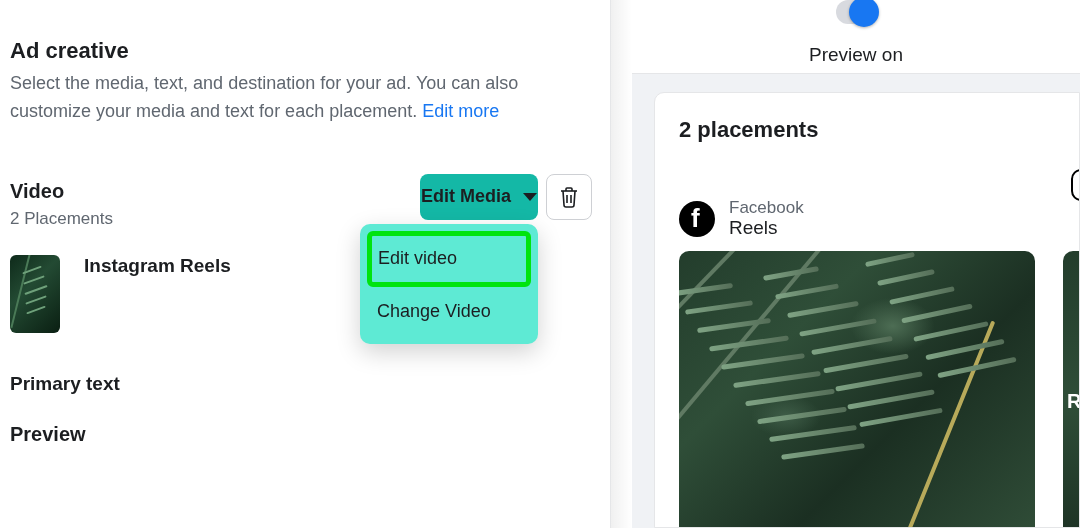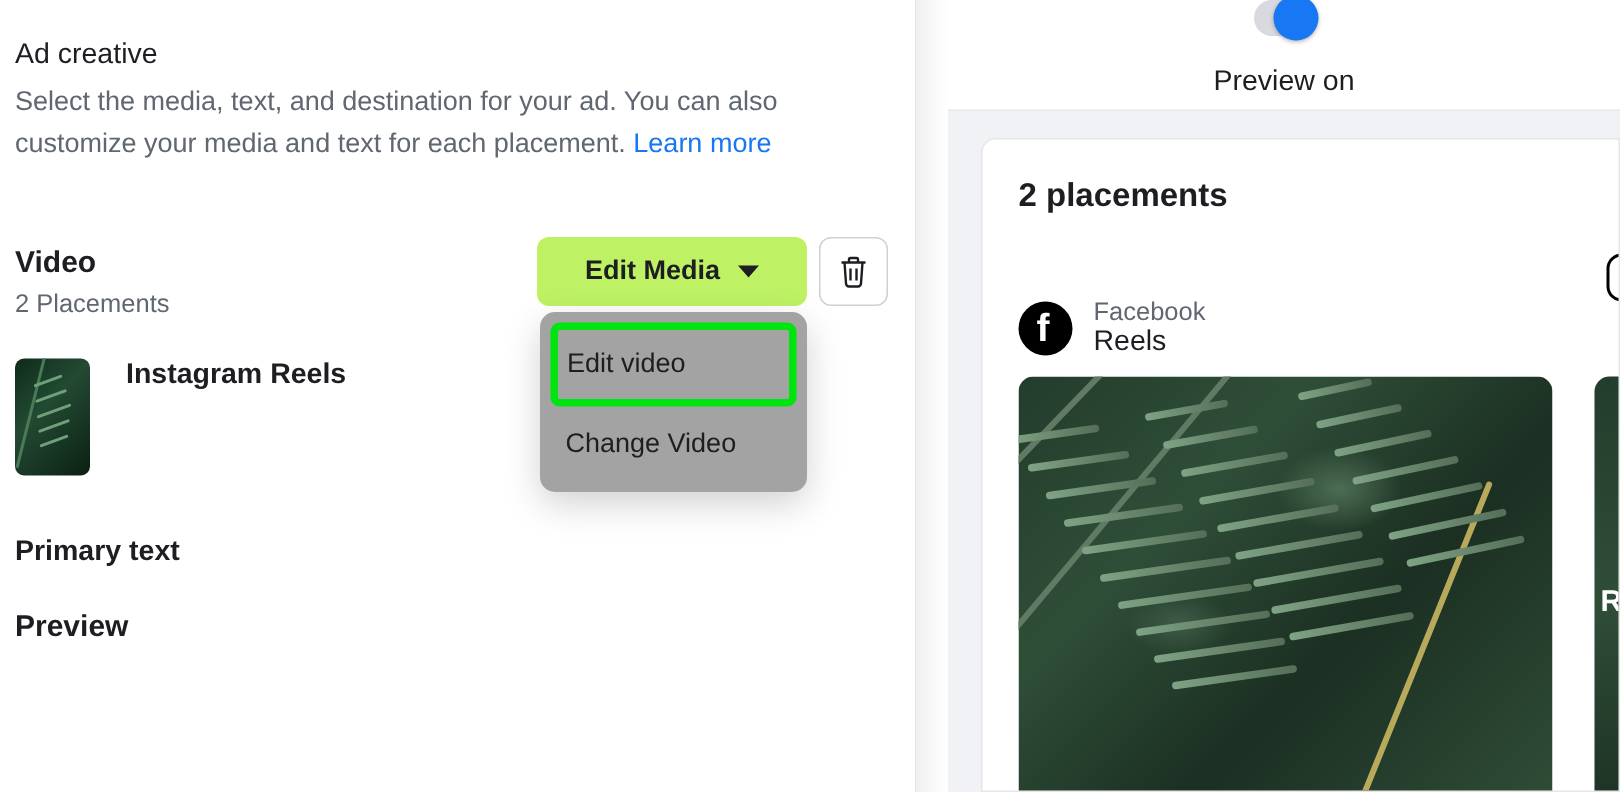--- a/index.html
+++ b/index.html
@@ -14,24 +14,25 @@
     }
 
     
     .left {
       position: absolute;
       left: 0; top: 0;
       width: 608px; height: 528px;
       padding: 26px 10px 0 10px;
     }
     .section-title {
-      font-size: 19px;
-      font-weight: 400;
+      font-size: 22px;
+      font-weight: 700;
       color: #1c1e21;
       margin-bottom: 6px;
+      margin-top: 12px;
     }
     .section-desc {
       font-size: 18px;
       line-height: 1.55;
       color: #606770;
     }
     .section-desc a { color: #1877f2; text-decoration: none; }
 
     .media-block { margin-top: 54px; position: relative; }
     .media-label {
@@ -57,36 +58,36 @@
       display: flex;
       align-items: center;
       justify-content: center;
       font-size: 18px;
       font-weight: 600;
       color: #1c1e21;
       cursor: pointer;
       background: #e4e6eb;
     }
     .btn.edit-media {
-      background: #bef264;
-      padding: 0 32px;
+      background: #14b8a6;
+      padding: 0 1px;
       gap: 12px;
     }
     .btn.trash {
       width: 46px;
       background: #fff;
       border: 1px solid #ced0d4;
     }
     .caret { width: 0; height: 0; border-left: 7px solid transparent; border-right: 7px solid transparent; border-top: 8px solid #1c1e21; }
 
     .dropdown {
       position: absolute;
       top: 50px; right: 54px;
       width: 178px;
-      background: #a3a3a3;
+      background: #5eead4;
       border-radius: 10px;
       box-shadow: 0 8px 24px rgba(0,0,0,0.18);
       padding: 7px;
       z-index: 10;
     }
     .dropdown-item {
       height: 50px;
       display: flex;
       align-items: center;
       padding: 0 10px;
@@ -306,21 +307,21 @@
       border-radius: 3px;
     }
     .stem-y { position: absolute; width: 4px; height: 280px; background: #b8aa5a; left: 260px; top: 60px; transform: rotate(22deg); border-radius: 2px; }
   </style>
 </head>
 <body>
 
 <div class="left">
   <div class="section-title">Ad creative</div>
   <div class="section-desc">
-    <span>Select the media, text, and destination for your ad. You can also customize your media and text for each placement. </span><a href="#">Learn more</a>
+    <span>Select the media, text, and destination for your ad. You can also customize your media and text for each placement. </span><a href="#">Edit more</a>
   </div>
 
   <div class="media-block">
     <div class="media-label">Video</div>
     <div class="media-sub">2 Placements</div>
 
     <div class="media-controls">
       <button class="btn edit-media">
         <span>Edit Media</span>
         <span class="caret"></span>

